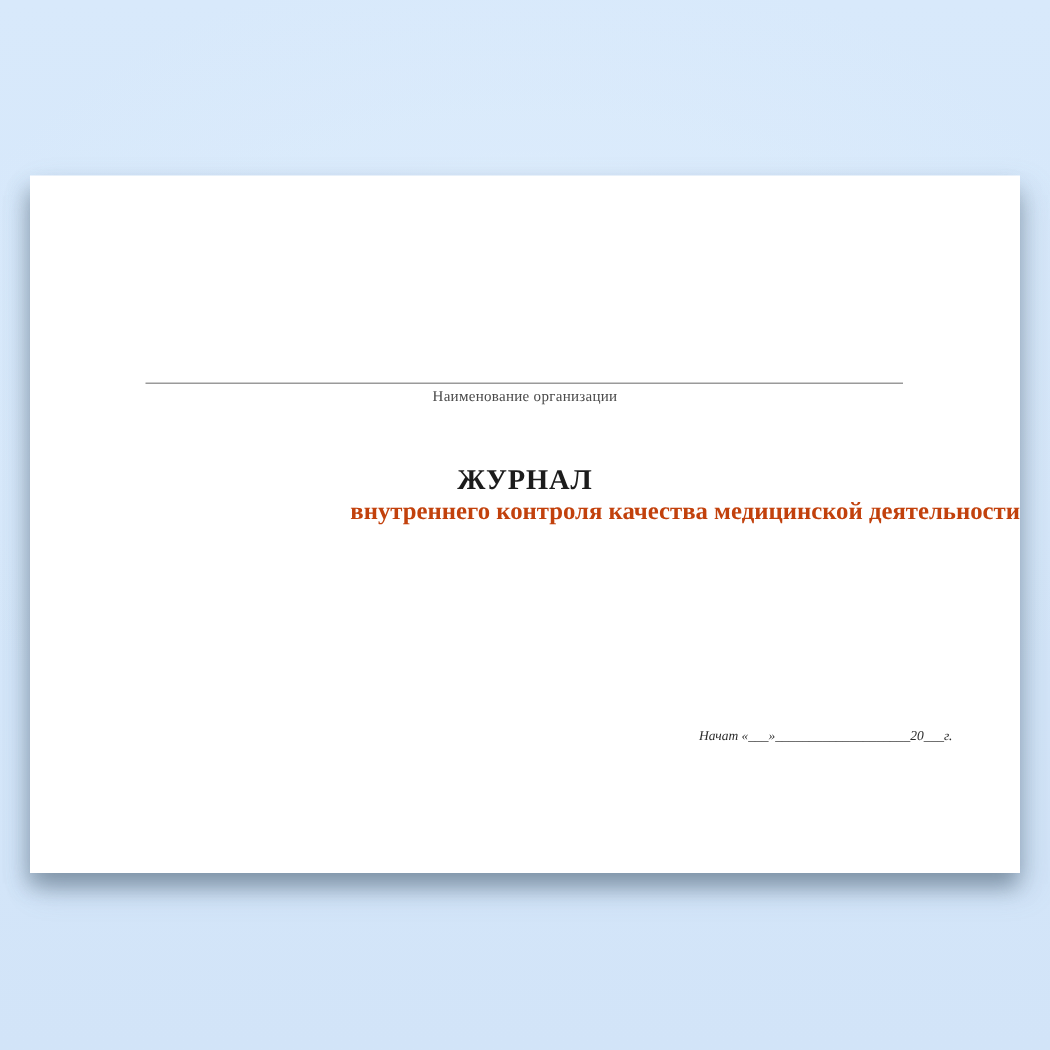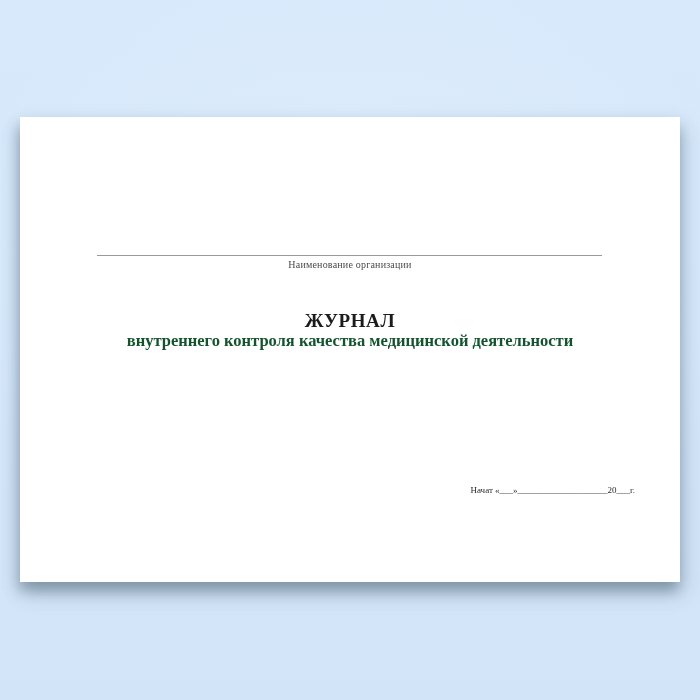--- a/index.html
+++ b/index.html
@@ -61,34 +61,35 @@
     line-height: 20px;
     font-weight: bold;
     color: #1c1c1c;
     letter-spacing: 0.6px;
   }
   .journal-subtitle {
     position: absolute;
     left: 0;
     top: 214px;
     width: 660px;
-    text-align: center;
+    text-align: right;
     font-size: 16.5px;
     line-height: 20px;
     font-weight: bold;
-    color: #14532d;
+    color: #c2410c;
   }
   .date-lines {
     position: absolute;
     right: 45px;
     top: 361px;
     font-size: 9px;
     line-height: 25px;
     color: #2a2a2a;
     white-space: nowrap;
+    font-style: italic;
   }
   .date-line {
     display: block;
   }
 </style>
 </head>
 <body>
 
 <div class="scene">
   <div class="sheet">

